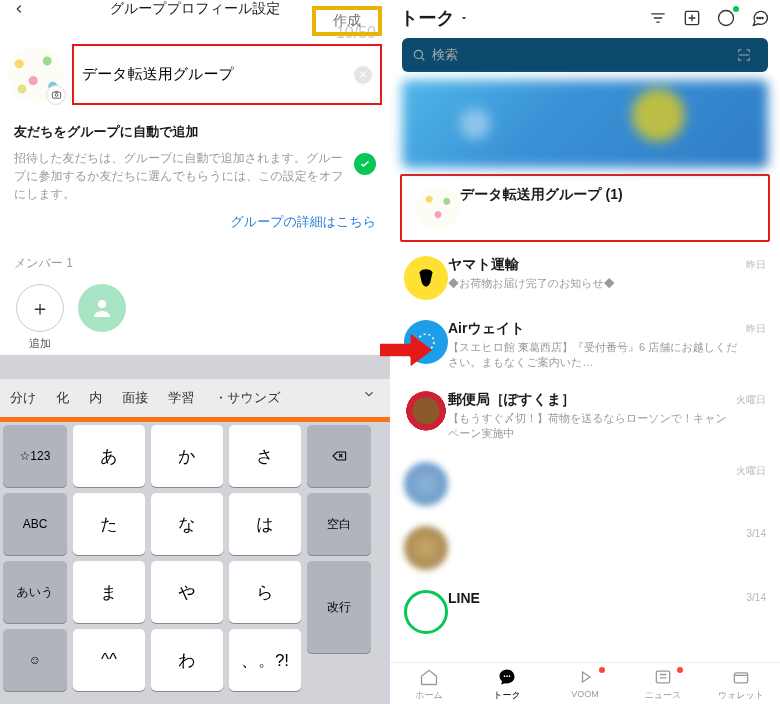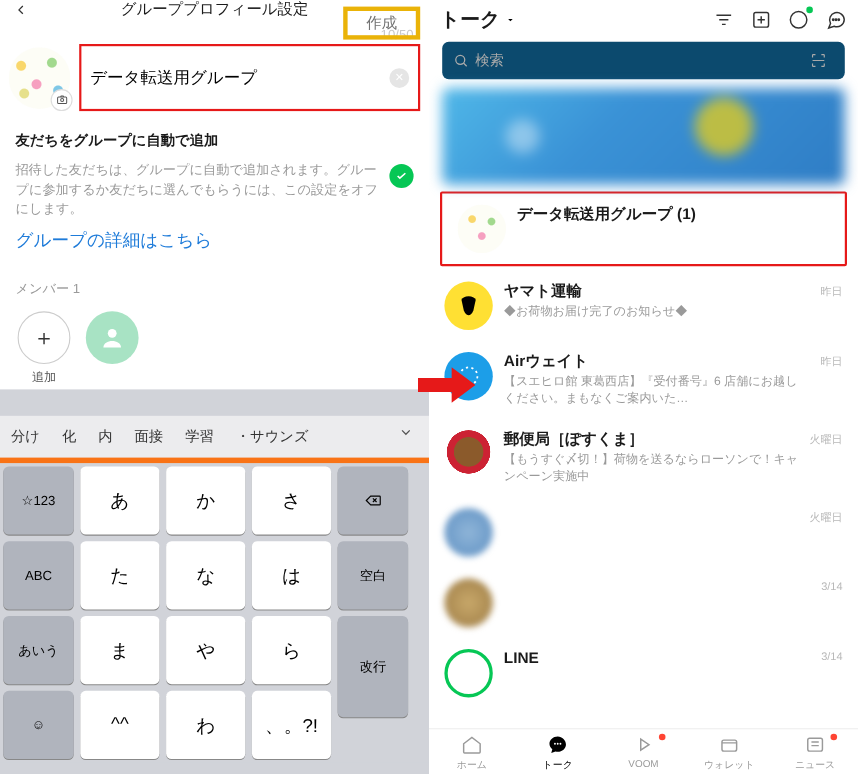--- a/index.html
+++ b/index.html
@@ -15,42 +15,42 @@
 }
 .phone { flex: 1; display: flex; flex-direction: column; background: #fff; overflow: hidden; position: relative;}
 .phone.left { border-right: none; }
 .phone.right { }
 
 
 .hdr-l { position: relative; height: 36px; display: flex; align-items: center; justify-content: center; }
 .back { position: absolute; left: 12px; font-size: 20px; color: #333; }
 .hdr-l .title { font-size: 14px; font-weight: 500; }
 .create { position: absolute; right: 8px; top: 6px; padding: 2px 17px; font-size: 14px; color: #737373; border: 4px solid #eab308; }
-.counter { text-align: right; padding: 6px 14px 2px 0; color: #c8c8c8; font-size: 12px; }
+.counter { text-align: right; padding: 6px 14px 2px 0; color: #c8c8c8; font-size: 16px; }
 .name-row { display: flex; align-items: center; padding: 0 8px; }
 .avatar-box { position: relative; width: 56px; height: 56px; margin-right: 8px; flex: 0 0 56px; }
 .avatar-big { width: 56px; height: 56px; border-radius: 50%; background: #fdfdf6;
   background-image:
    radial-gradient(circle at 20% 30%, #f9d76c 4px, transparent 5px),
    radial-gradient(circle at 70% 25%, #a2d98e 4px, transparent 5px),
    radial-gradient(circle at 45% 60%, #f6a0c0 4px, transparent 5px),
    radial-gradient(circle at 80% 70%, #7ec7e6 4px, transparent 5px),
    radial-gradient(circle at 25% 75%, #e6e08b 4px, transparent 5px);
 }
 .cam { position: absolute; right: -2px; bottom: -2px; width: 20px; height: 20px; border-radius: 50%; background: #fff; border: 1px solid #ddd; display: flex; align-items: center; justify-content: center; }
 .cam svg { width: 11px; height: 11px; }
 .name-input { flex: 1; border: 2px solid #e61919; background: #fff; padding: 20px 8px; display: flex; align-items: center; position: relative;}
 .name-input input { border: none; outline: none; width: 100%; font-size: 15px; background: transparent;}
 .clear { position: absolute; right: 8px; width: 18px; height: 18px; border-radius: 50%; background: #e5e5e5; color: #fff; display: flex; align-items: center; justify-content: center; font-size: 10px;}
 .section-sub { padding: 18px 14px 4px; font-size: 13px; font-weight: 600; }
 .toggle-row { display: flex; padding: 4px 14px 8px; align-items: flex-start; }
 .desc { flex: 1; font-size: 12px; color: #9a9a9a; line-height: 1.5; }
 .check { width: 22px; height: 22px; border-radius: 50%; background: #06c755; display: flex; align-items: center; justify-content: center; margin-left: 8px; margin-top: 4px;}
 .check svg { stroke: #fff; }
-.link { padding: 2px 14px 10px; color: #1e7bd9; font-size: 16px; }
+.link { padding: 2px 14px 10px; color: #1e7bd9; font-size: 13px; text-align: right; }
 .divider { height: 1px; background: #efefef; margin: 2px 0; }
 .mlabel { padding: 10px 14px 8px; font-size: 12px; color: #9a9a9a;}
 .members { display: flex; gap: 14px; padding: 4px 16px; }
 .member { display: flex; flex-direction: column; align-items: center; }
 .m-circ { width: 48px; height: 48px; border-radius: 50%; background: #f4f4f4; display: flex; align-items: center; justify-content: center;}
 .m-circ.plus { border: 1px solid #ccc; background: #fff; font-size: 20px; color: #333; }
 .m-circ.user { background: #a8e3c4;}
 .m-circ.user svg { fill: #fff;}
 .m-name { font-size: 11px; margin-top: 4px; color: #555;}
 .m-name.blur { filter: blur(2px); color: #bbb;}
@@ -76,21 +76,21 @@
 .hdr-r .icons span { position: relative; }
 .dot-g::after { content:""; position:absolute; top:-2px; right:-3px; width:6px; height:6px; border-radius:50%; background:#06c755;}
 .search-r { margin: 4px 12px 8px; display: flex; align-items: center; background: #0c4a6e; border-radius: 6px; padding: 8px 10px; color: #aaa;}
 .search-r svg { margin-right: 6px;}
 .search-r .scan { margin-left: auto; }
 .banner { margin: 0 12px; height: 88px; border-radius: 6px; filter: blur(6px); background: linear-gradient(135deg,#4fb7e8 0%,#3a92d6 40%,#2f7dc5 100%);
  position: relative; overflow: hidden;}
 .banner::before { content:""; position:absolute; inset:0;
  background: radial-gradient(circle at 20% 50%,#fff6 15px,transparent 16px),
              radial-gradient(circle at 70% 40%,#ffd700aa 26px,transparent 27px);}
-.chat { display: flex; padding: 10px 14px; gap: 10px; align-items: flex-start;}
+.chat { display: flex; padding: 10px 14px; align-items: flex-start;}
 .chat .av { width: 44px; height: 44px; border-radius: 50%; flex: 0 0 44px; background:#eee; display:flex;align-items:center;justify-content:center;}
 .chat .txt { flex: 1; }
 .chat .line1 { font-size: 14px; font-weight: 600; margin-bottom: 2px;}
 .chat .line2 { font-size: 11px; color: #9a9a9a; line-height: 1.4;}
 .chat .time { font-size: 10px; color: #b8b8b8; margin-top: 2px; flex: 0 0 auto;}
 .chat.highlight { border: 2px solid #e61919; margin: 6px 10px 4px; border-radius: 2px;}
 .chat.blurred .line1, .chat.blurred .line2 { filter: blur(3px); }
 .chat.blurred .av { filter: blur(3px); }
 
 
@@ -378,36 +378,36 @@
     </div>
     <div class="tab">
       <span class="ic rd">
           <svg width="20" height="20" viewBox="0 0 24 24" fill="none" stroke="#9a9a9a" stroke-width="1.6">
             <path d="M9 6l9 6-9 6z"></path>
           </svg>
         </span>
       <span>VOOM</span>
     </div>
     <div class="tab">
+      <span class="ic rd">
+          <svg width="20" height="20" viewBox="0 0 24 24" fill="none" stroke="#9a9a9a" stroke-width="1.6">
+            <rect x="4" y="5" width="16" height="14" rx="2"></rect>
+            <path d="M8 9h8M8 13h8"></path>
+          </svg>
+        </span>
+      <span>ニュース</span>
+    </div>
+    <div class="tab">
       <span class="ic">
           <svg width="20" height="20" viewBox="0 0 24 24" fill="none" stroke="#9a9a9a" stroke-width="1.6">
             <rect x="4" y="7" width="16" height="12" rx="2"></rect>
             <path d="M4 10h16"></path>
           </svg>
         </span>
       <span>ウォレット</span>
-    </div>
-    <div class="tab">
-      <span class="ic rd">
-          <svg width="20" height="20" viewBox="0 0 24 24" fill="none" stroke="#9a9a9a" stroke-width="1.6">
-            <rect x="4" y="5" width="16" height="14" rx="2"></rect>
-            <path d="M8 9h8M8 13h8"></path>
-          </svg>
-        </span>
-      <span>ニュース</span>
     </div>
   </div>
 
 </div>
 
 <div class="arrow">
   <svg viewBox="0 0 60 40">
       <path d="M0 13h34V2l24 18-24 18V27H0z" fill="#e61919"></path>
     </svg>
 </div>

